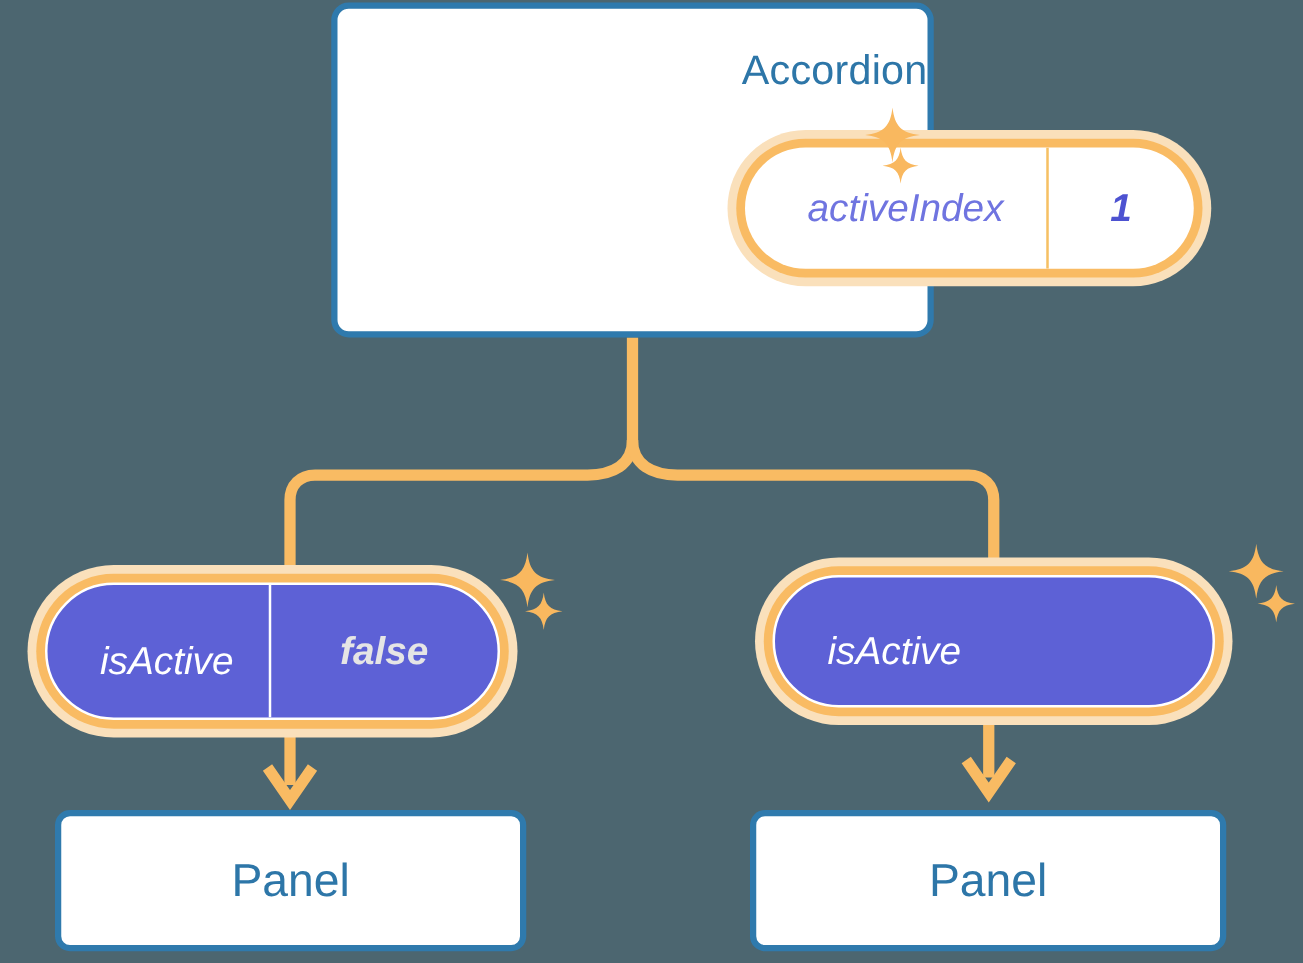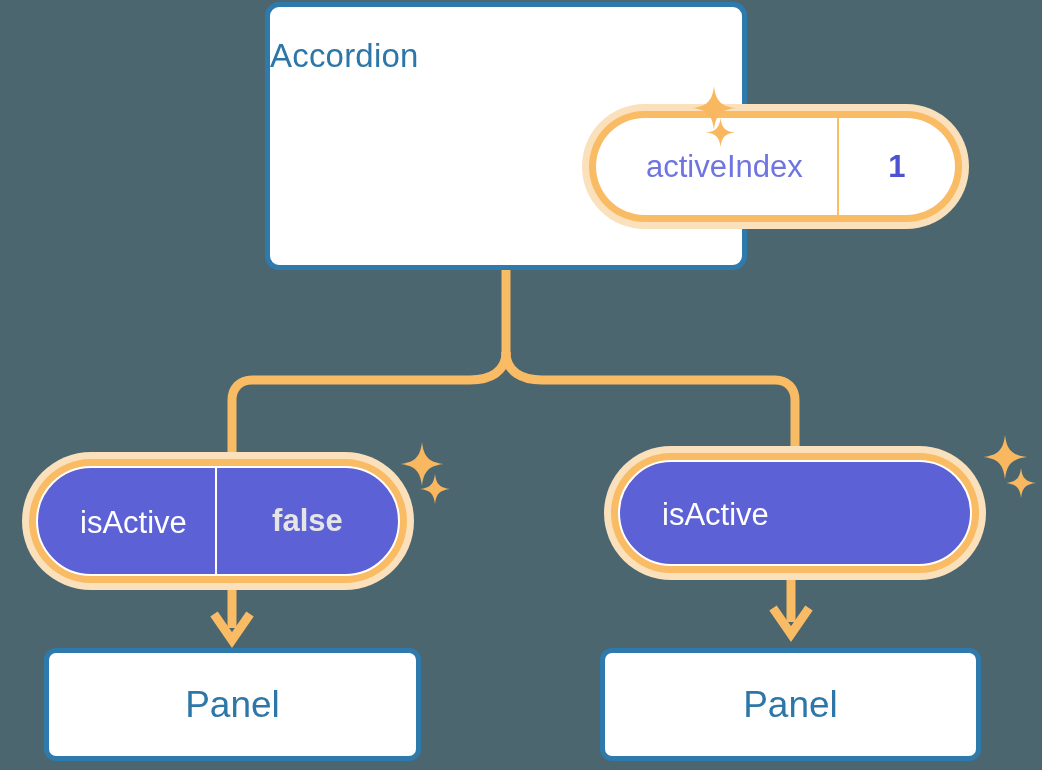--- a/index.html
+++ b/index.html
@@ -41,31 +41,32 @@
     left: 265px;
     top: 2px;
     width: 482px;
     height: 268px;
   }
   .comp-title {
     position: absolute;
     left: 0;
     right: 0;
     top: 30px;
-    text-align: left;
+    text-align: right;
     color: #2d76a8;
     font-size: 33px;
     letter-spacing: .2px;
   }
 
   
   .pill-wrap {
     position: absolute;
     box-sizing: border-box;
     border-radius: 999px;
+    font-style: italic;
   }
   
   .pill-glow {
     position: absolute;
     inset: 0;
     border-radius: 999px;
     background: #fae0bb;
   }
   
   .pill-ring {
@@ -109,21 +110,21 @@
     color: #4d52d1;
     font-size: 31px;
     font-weight: bold;
     border-left: 2px solid #f6c063;
     padding-left: 0;
   }
   .pill-body.purple .pill-key {
     flex: 0 0 auto;
     color: #ffffff;
     font-size: 31px;
-    padding: 3px 28px 0 42px;
+    padding: 16px 28px 0 42px;
   }
   .pill-body.purple .pill-val {
     flex: 1 1 auto;
     color: #e5e5e5;
     font-size: 31px;
     font-weight: bold;
     border-left: 2px solid #ffffff;
   }
 
   #activeindex-pill {

